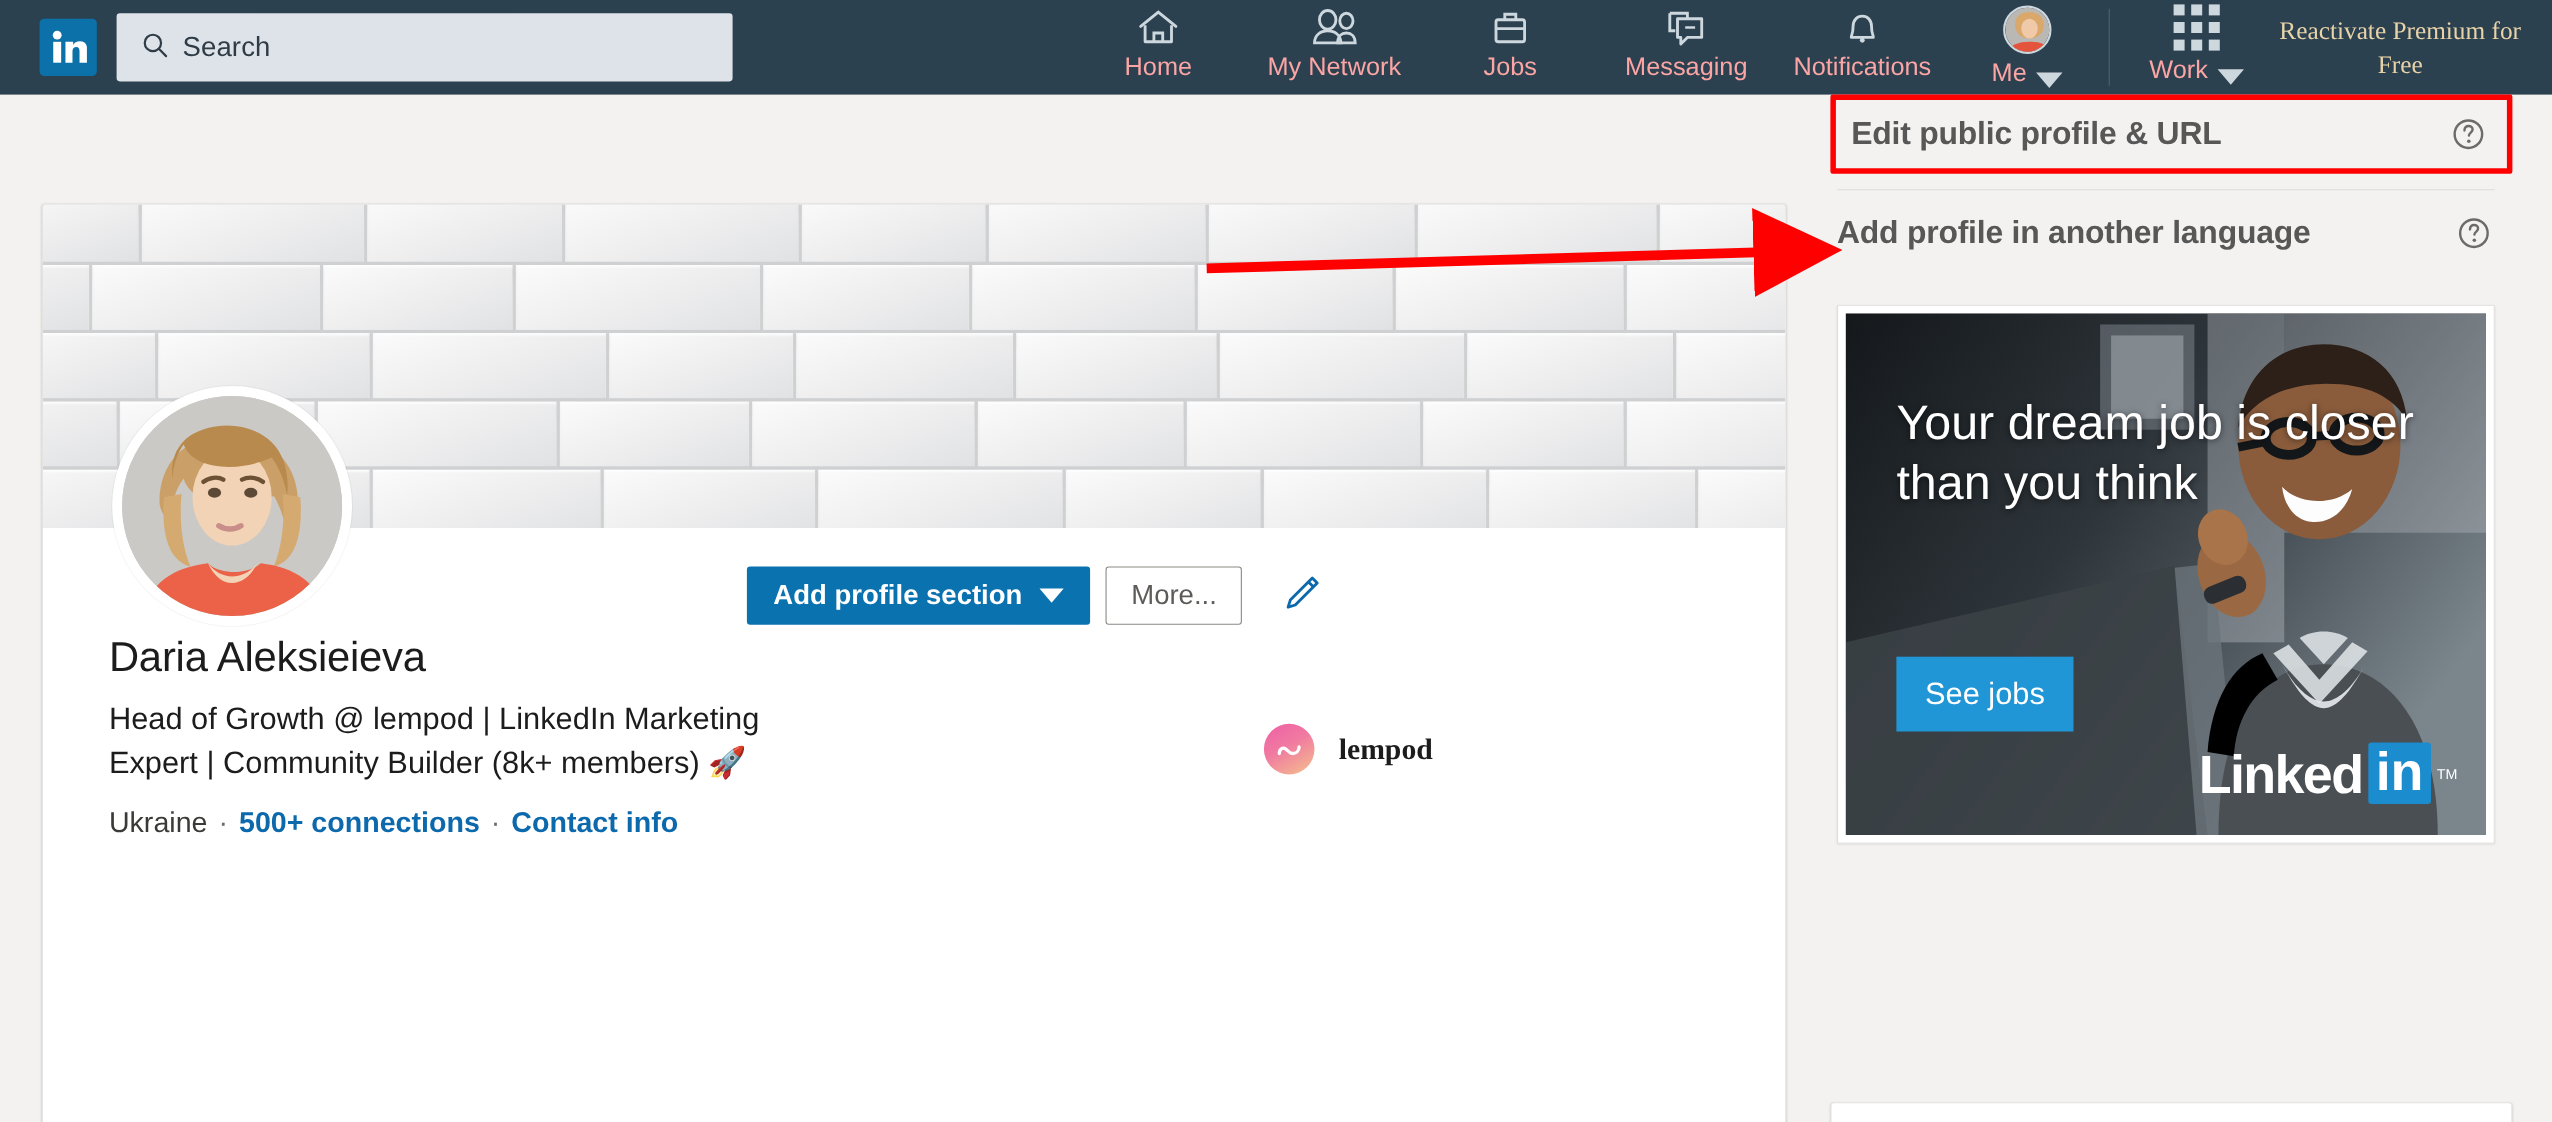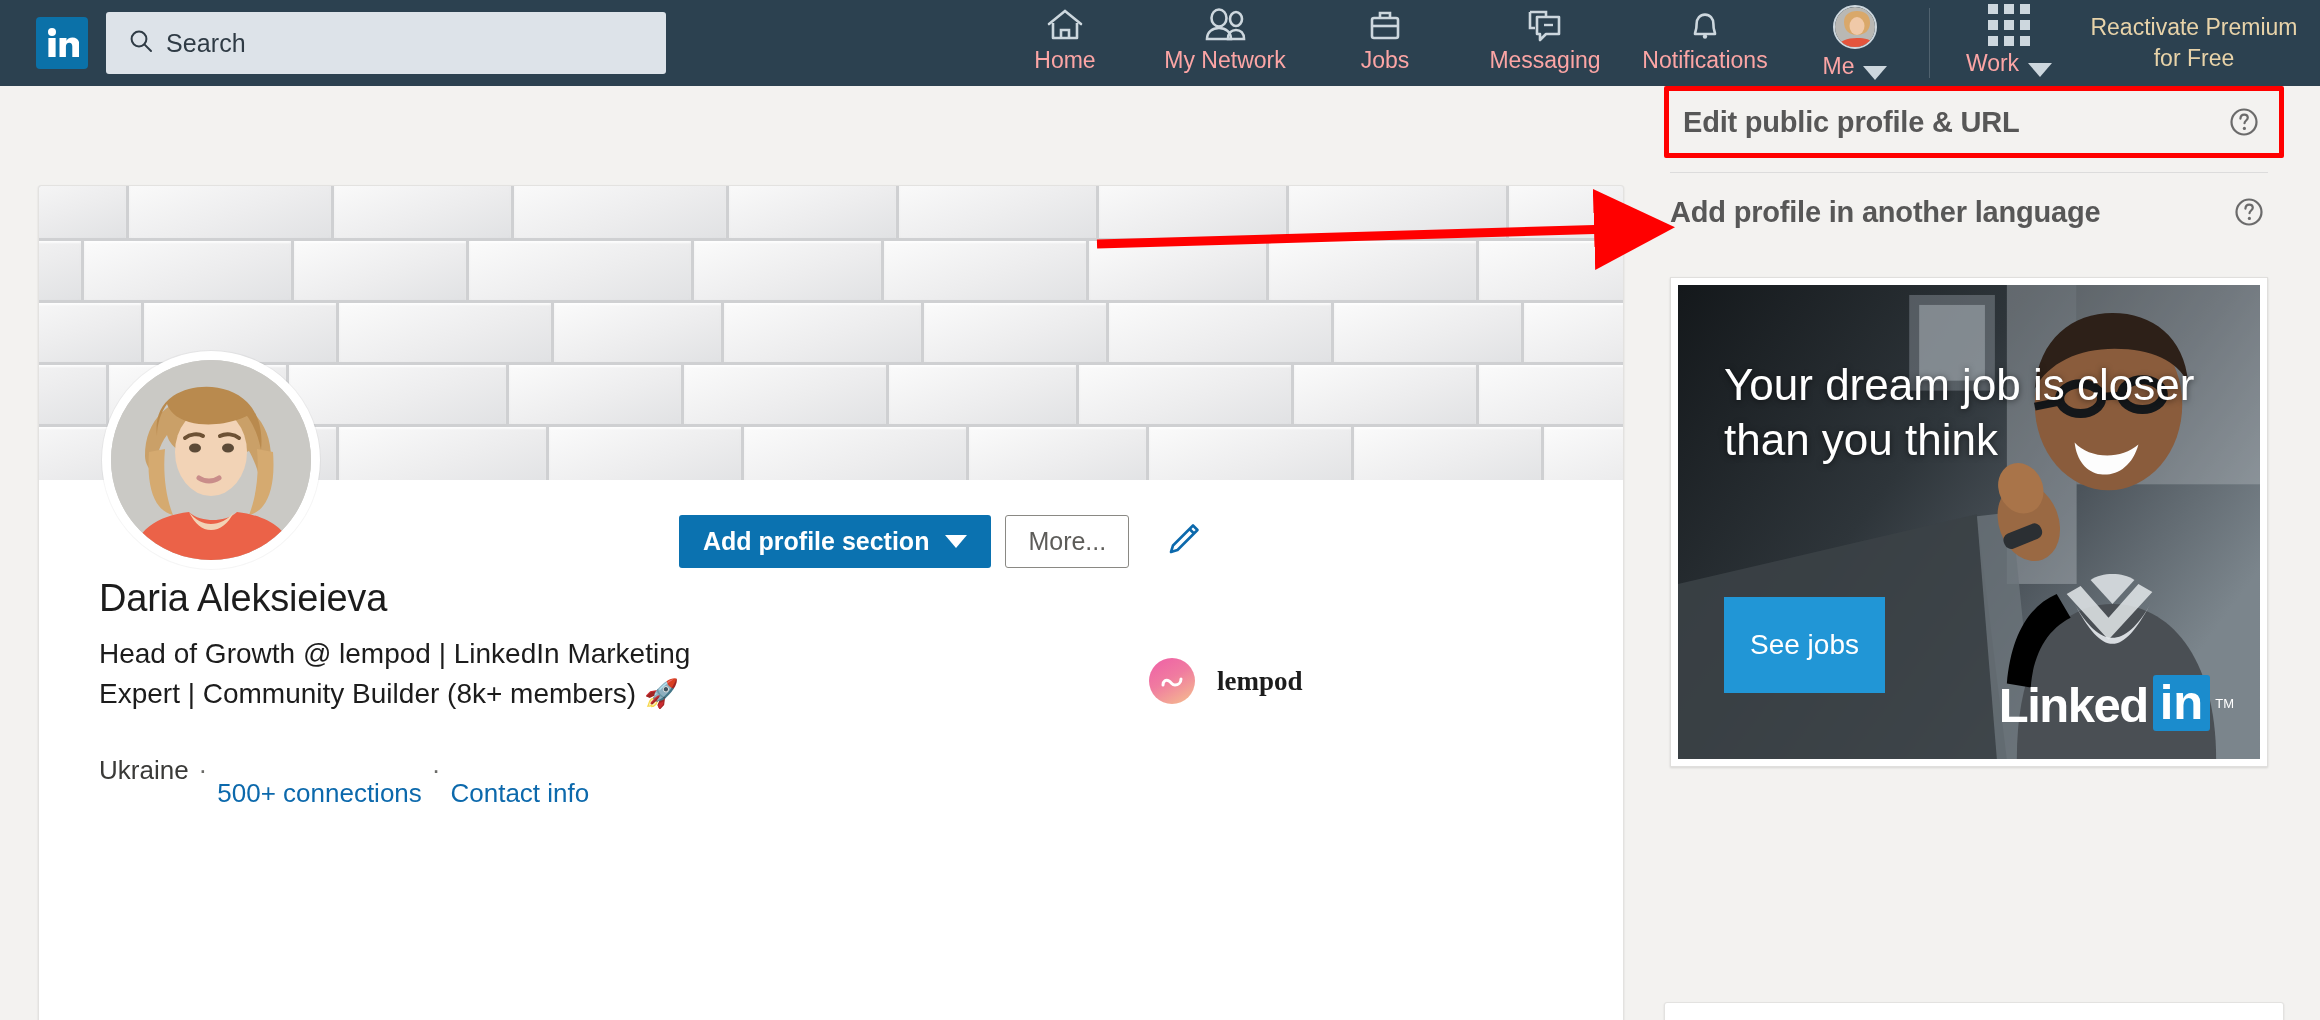--- a/index.html
+++ b/index.html
@@ -83,23 +83,24 @@
   .nav-item.work { width: 150px; }
   .grid-icon { display: grid; grid-template-columns: repeat(3, 10px); gap: 6px; }
   .grid-icon i { width: 10px; height: 10px; background: #cdd7de; display: block; }
 
   .nav-premium {
     width: 220px; height: 86px;
     display: flex; align-items: center; justify-content: center;
     text-align: center;
     color: #e8d3a9;
     font-size: 23px; line-height: 31px;
-    margin-right: 16px;
+    margin-right: 28px;
     cursor: pointer;
     flex: 0 0 auto;
+    font-family: Liberation Serif, serif;
   }
 
   
   .page { position: absolute; top: 86px; left: 0; width: 2320px; height: 934px; }
 
   
   .profile-card {
     position: absolute; left: 38px; top: 99px;
     width: 1586px; height: 873px;
     background: #ffffff;
@@ -197,21 +198,21 @@
     font-size: 28px; color: #1c1c1c;
     line-height: 40px; max-width: 640px;
   }
   .pmeta {
     margin-top: 16px;
     font-size: 26px; color: #3a3a38;
     display: flex; align-items: center; gap: 10px;
     line-height: 34px;
   }
   .pmeta .sep { color: #6b6b68; }
-  .pmeta a { color: #0c69ac; font-weight: normal; text-decoration: none; cursor: pointer; margin-top: 46px; }
+  .pmeta a { color: #0c69ac; font-weight: bold; text-decoration: none; cursor: pointer; }
 
   
   .company {
     position: absolute; left: 1110px; top: 472px;
     display: flex; align-items: center; gap: 22px;
   }
   .company .logo {
     width: 46px; height: 46px; border-radius: 50%;
     background: linear-gradient(150deg, #ef5fa7 0%, #f07ba0 45%, #f5c18d 100%);
     display: flex; align-items: center; justify-content: center;
@@ -259,21 +260,21 @@
   .ad-copy {
     position: absolute; left: 46px; top: 72px;
     font-size: 44px; line-height: 55px;
     color: #ffffff;
     text-shadow: 0 1px 6px rgba(0,0,0,.55);
   }
   .ad-btn {
     position: absolute; left: 46px; top: 312px;
     background: #2196d6; color: #fff;
     font-size: 28px;
-    padding: 32px 26px;
+    padding: 18px 26px;
     border: none; cursor: pointer;
     font-family: "Liberation Sans", sans-serif;
   }
   .ad-logo {
     position: absolute; right: 26px; bottom: 28px;
     display: flex; align-items: flex-end; gap: 5px;
   }
   .ad-logo .word { font-size: 49px; font-weight: bold; color: #fff; letter-spacing: -1.5px; line-height: 52px; }
   .ad-logo .box {
     background: #1b8ccd; border-radius: 3px;

